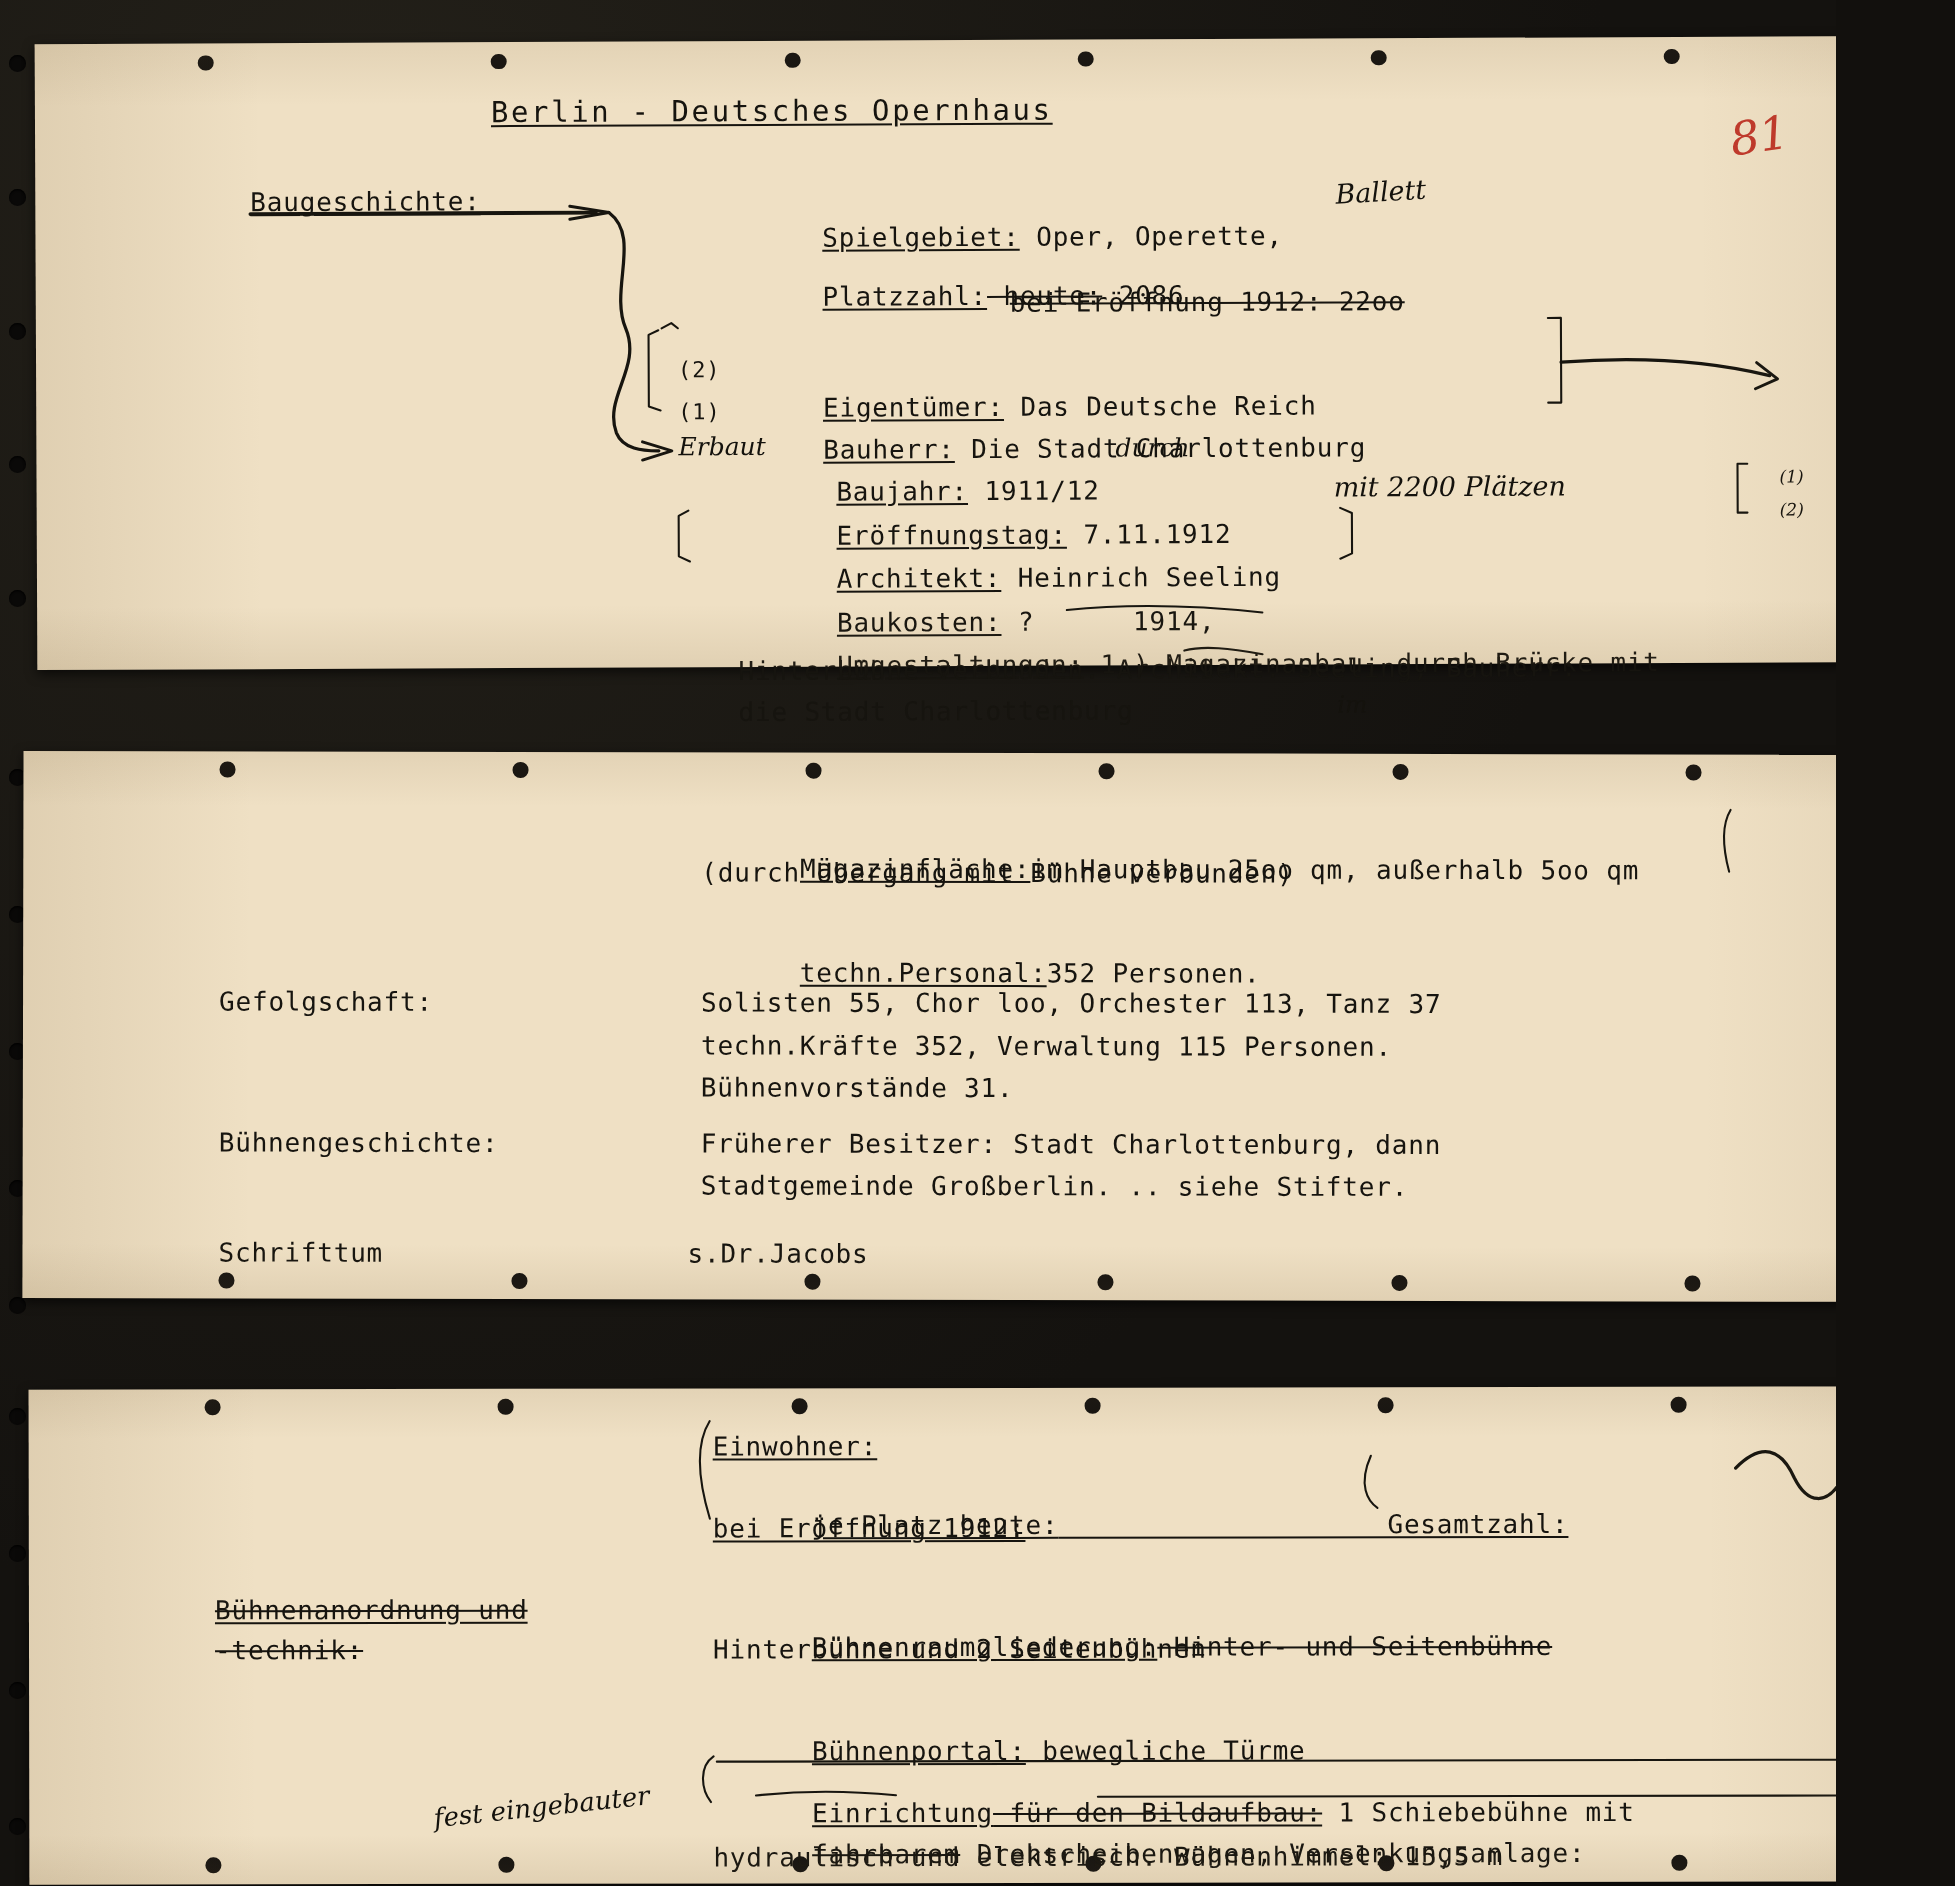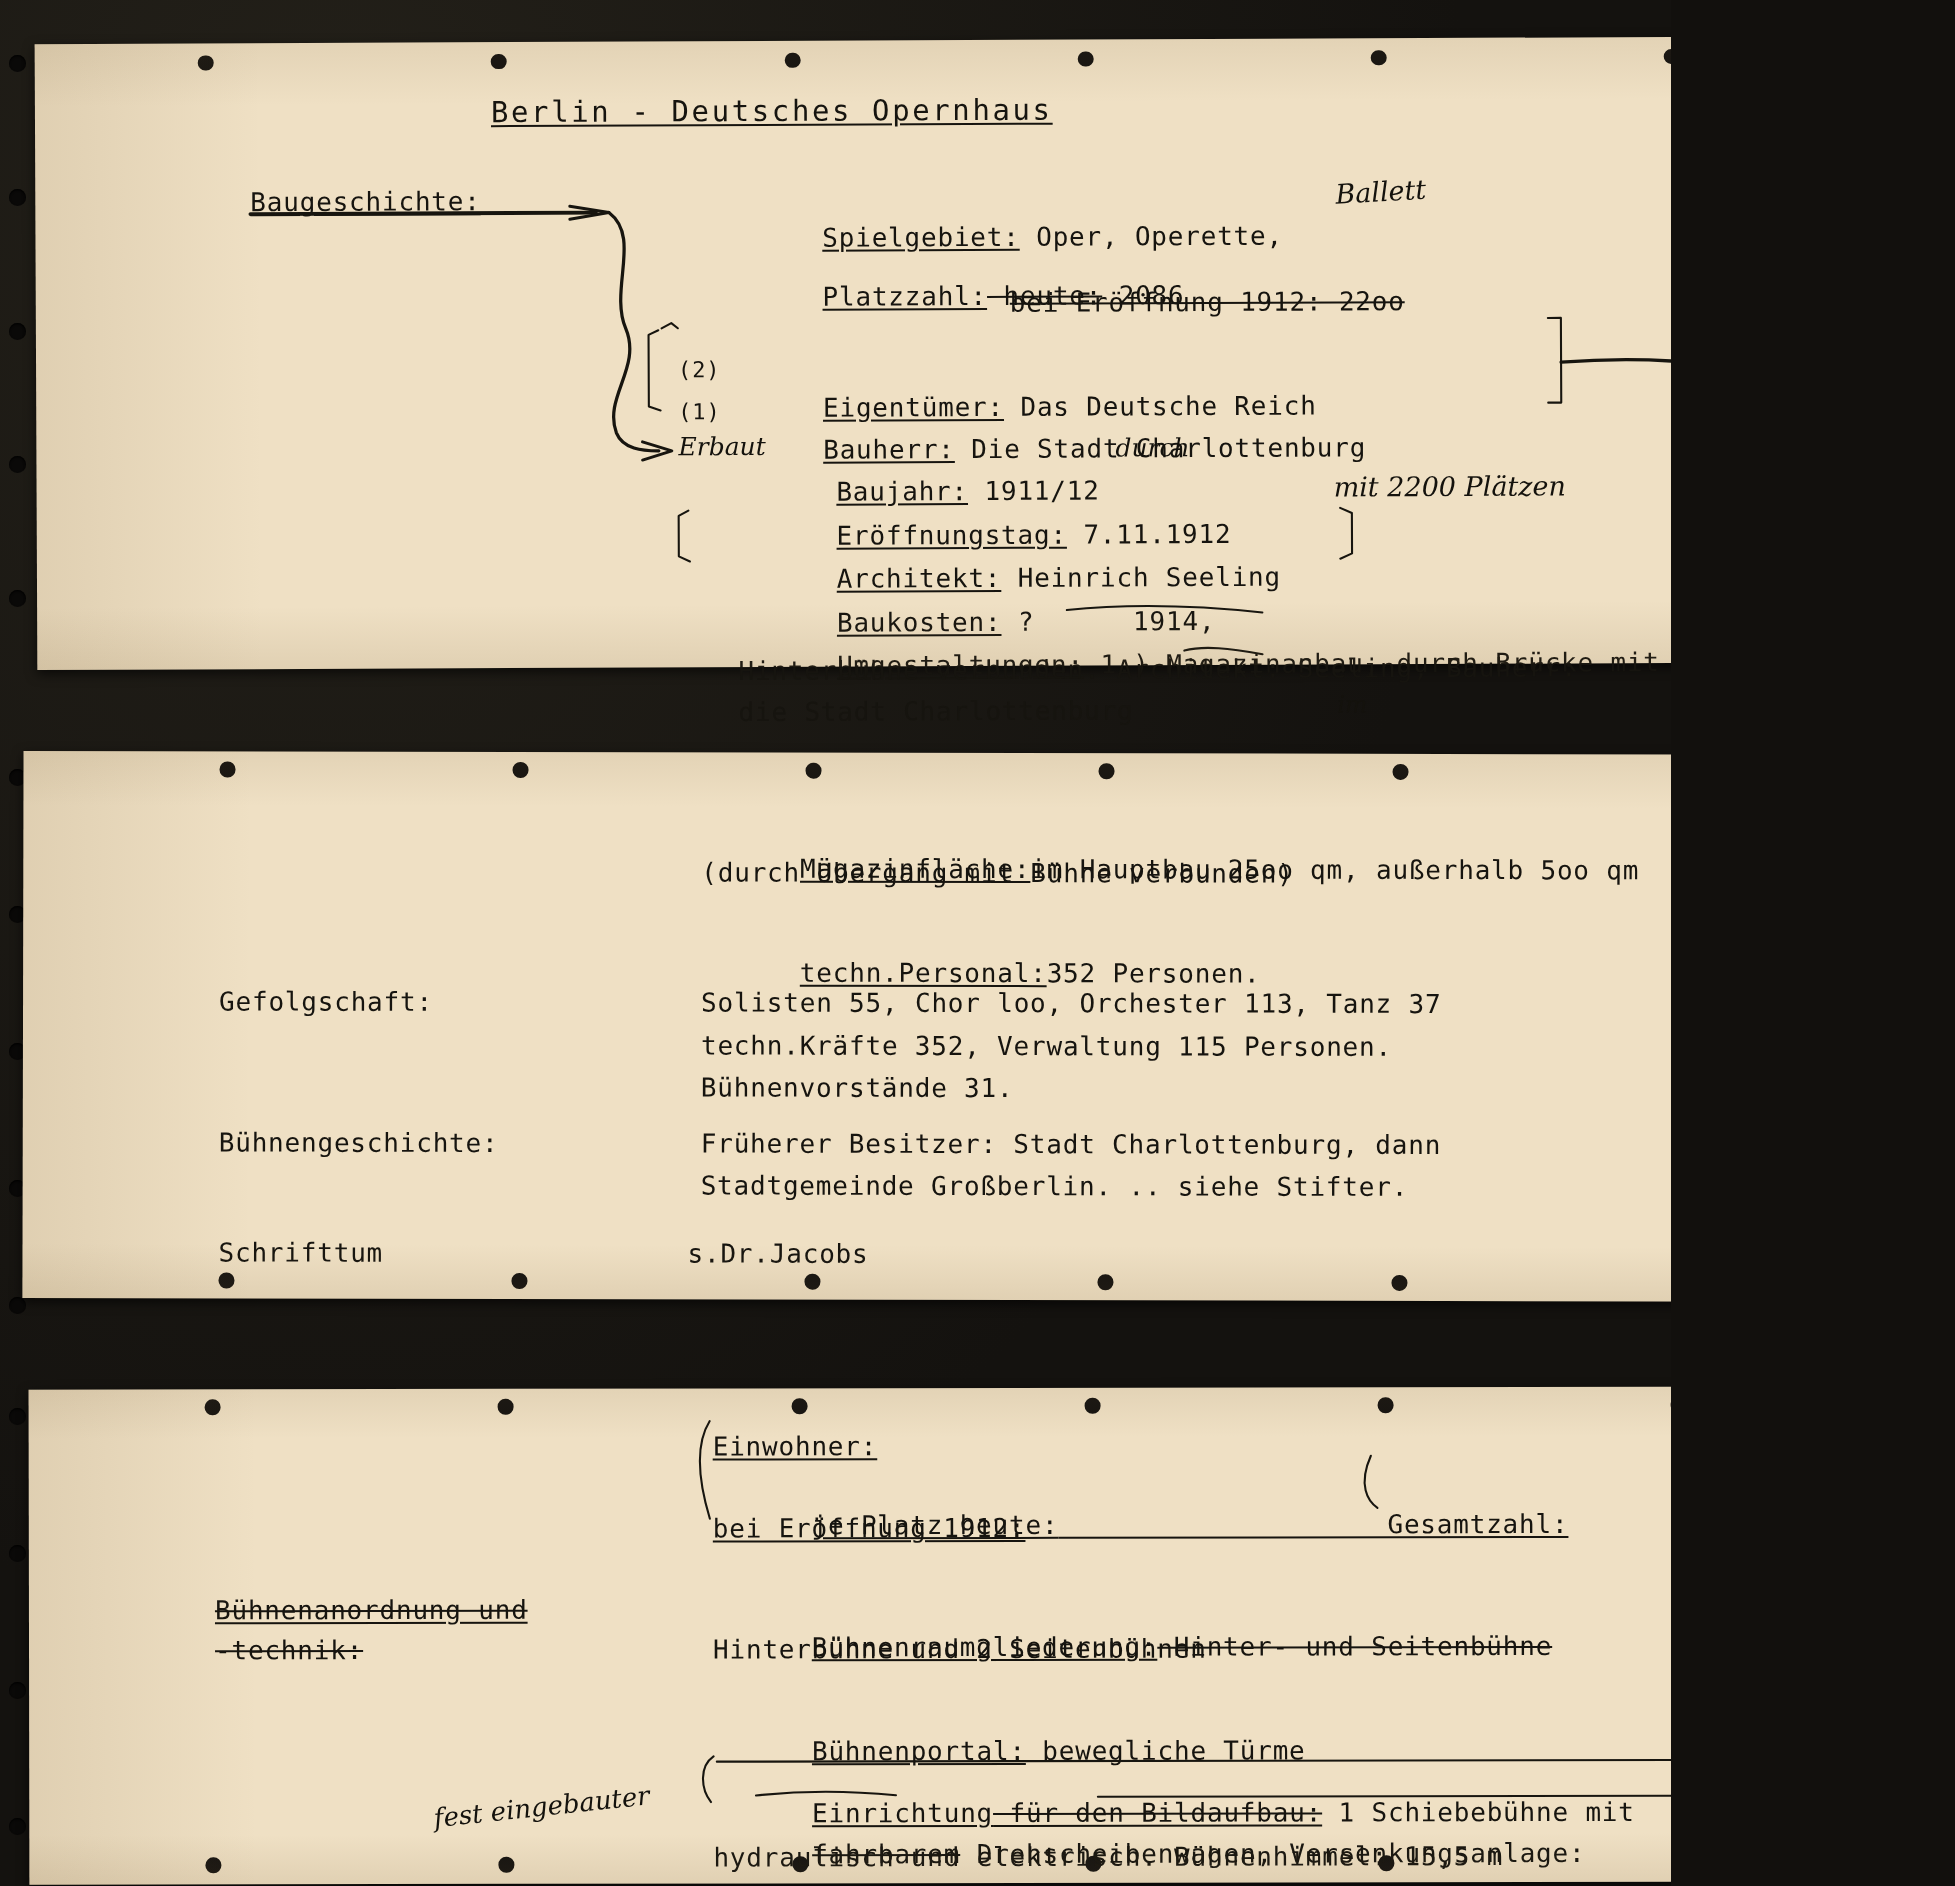--- a/index.html
+++ b/index.html
@@ -2,26 +2,25 @@
 <html style="font-size:10.4px"><head>
 <meta charset="utf-8">
 <style>
   html, body {
     margin: 0;
     padding: 0;
     background: #12100d;
   }
   #page {
     position: relative;
-    width: 1659px;
+    width: 1836px;
     height: 1887px;
     background: #171512;
     overflow: hidden;
     font-family: "DejaVu Sans Mono", monospace;
-    padding-left: 12px;
   }
   
   .board {
     position: absolute;
     inset: 0;
     background:
       radial-gradient(ellipse at 20% 10%, #232019 0%, #14120f 60%),
       linear-gradient(180deg, #1b1915 0%, #100e0b 100%);
   }
   

